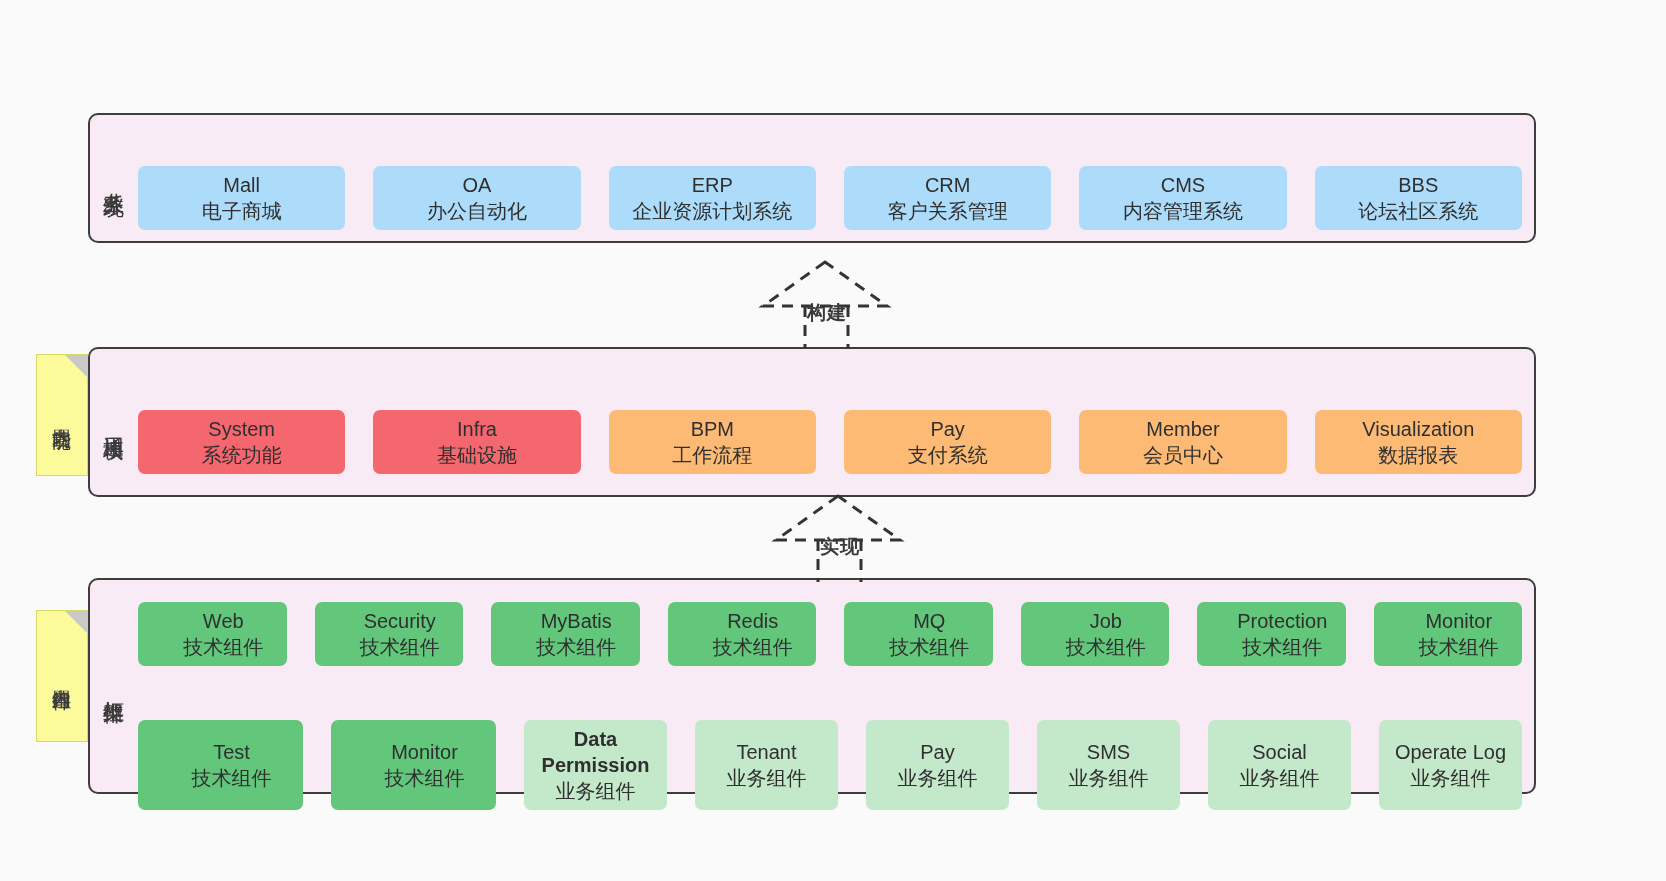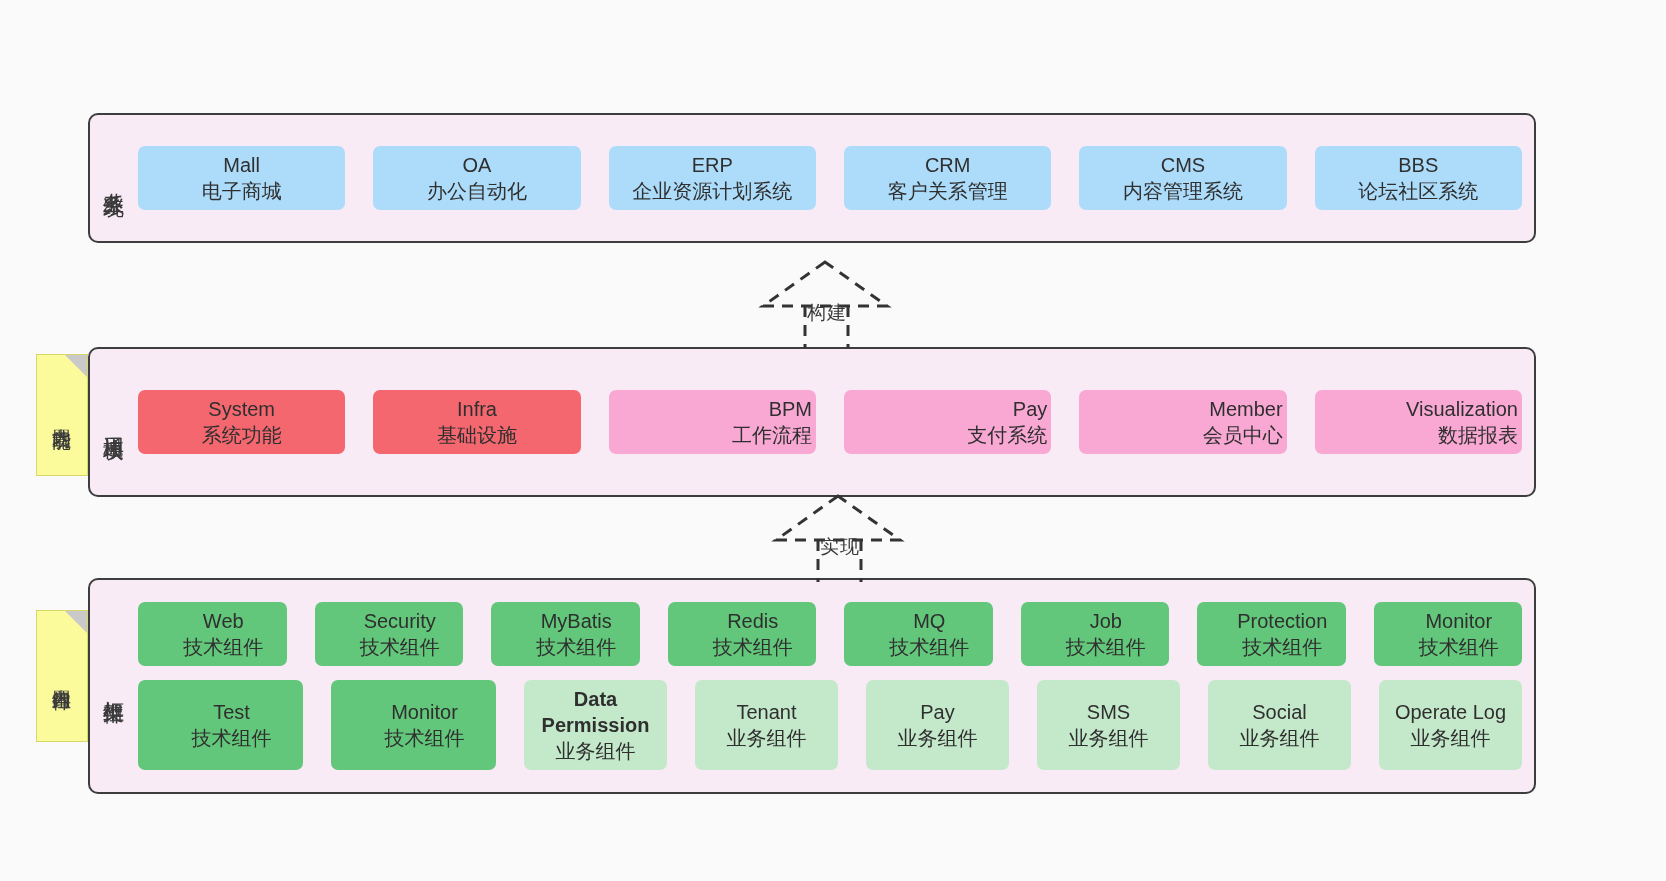--- a/index.html
+++ b/index.html
@@ -51,20 +51,21 @@
     display: flex;
     flex-direction: column;
     justify-content: center;
     gap: 14px;
     padding: 0 12px 0 2px;
   }
   .card-row {
     display: flex;
     gap: 28px;
     align-items: stretch;
+    margin-top: 40px;
   }
 
   
   .card {
     flex: 1 1 0;
     box-sizing: border-box;
     border-radius: 7px;
     display: flex;
     flex-direction: column;
     align-items: center;
@@ -75,21 +76,21 @@
     color: #2f2f2f;
     padding: 6px 4px;
     min-width: 0;
   }
   .card .t1 { white-space: nowrap; }
   .card .t2 { white-space: nowrap; }
   .card.wrap .t1 { white-space: normal; font-weight: bold; }
 
   .card.blue        { background: #ADDCFB; }
   .card.red         { background: #F4676F; }
-  .card.pink        { background: #f9a8d4; align-items: flex-end; }
+  .card.pink        { background: #fdba74; }
   .card.green       { background: #62C77A; padding-left: 26px; }
   .card.lightgreen  { background: #C3E8CA; }
 
   
   .note {
     position: absolute;
     box-sizing: border-box;
     width: 52px;
     background: #FCFB9C;
     border: 1px solid #d8d76a;
@@ -114,20 +115,21 @@
     height: 0;
     border-left: 22px solid transparent;
     border-top: 22px solid #c9c9c9;
   }
   .note .note-text { padding-right: 2px; }
 
   
   .connector {
     position: absolute;
     z-index: 2;
+    font-weight: bold;
   }
   .connector svg { display: block; overflow: visible; }
   .connector-label {
     position: absolute;
     font-size: 19px;
     color: #3a3a3a;
     background: transparent;
     white-space: nowrap;
     letter-spacing: 1px;
   }

